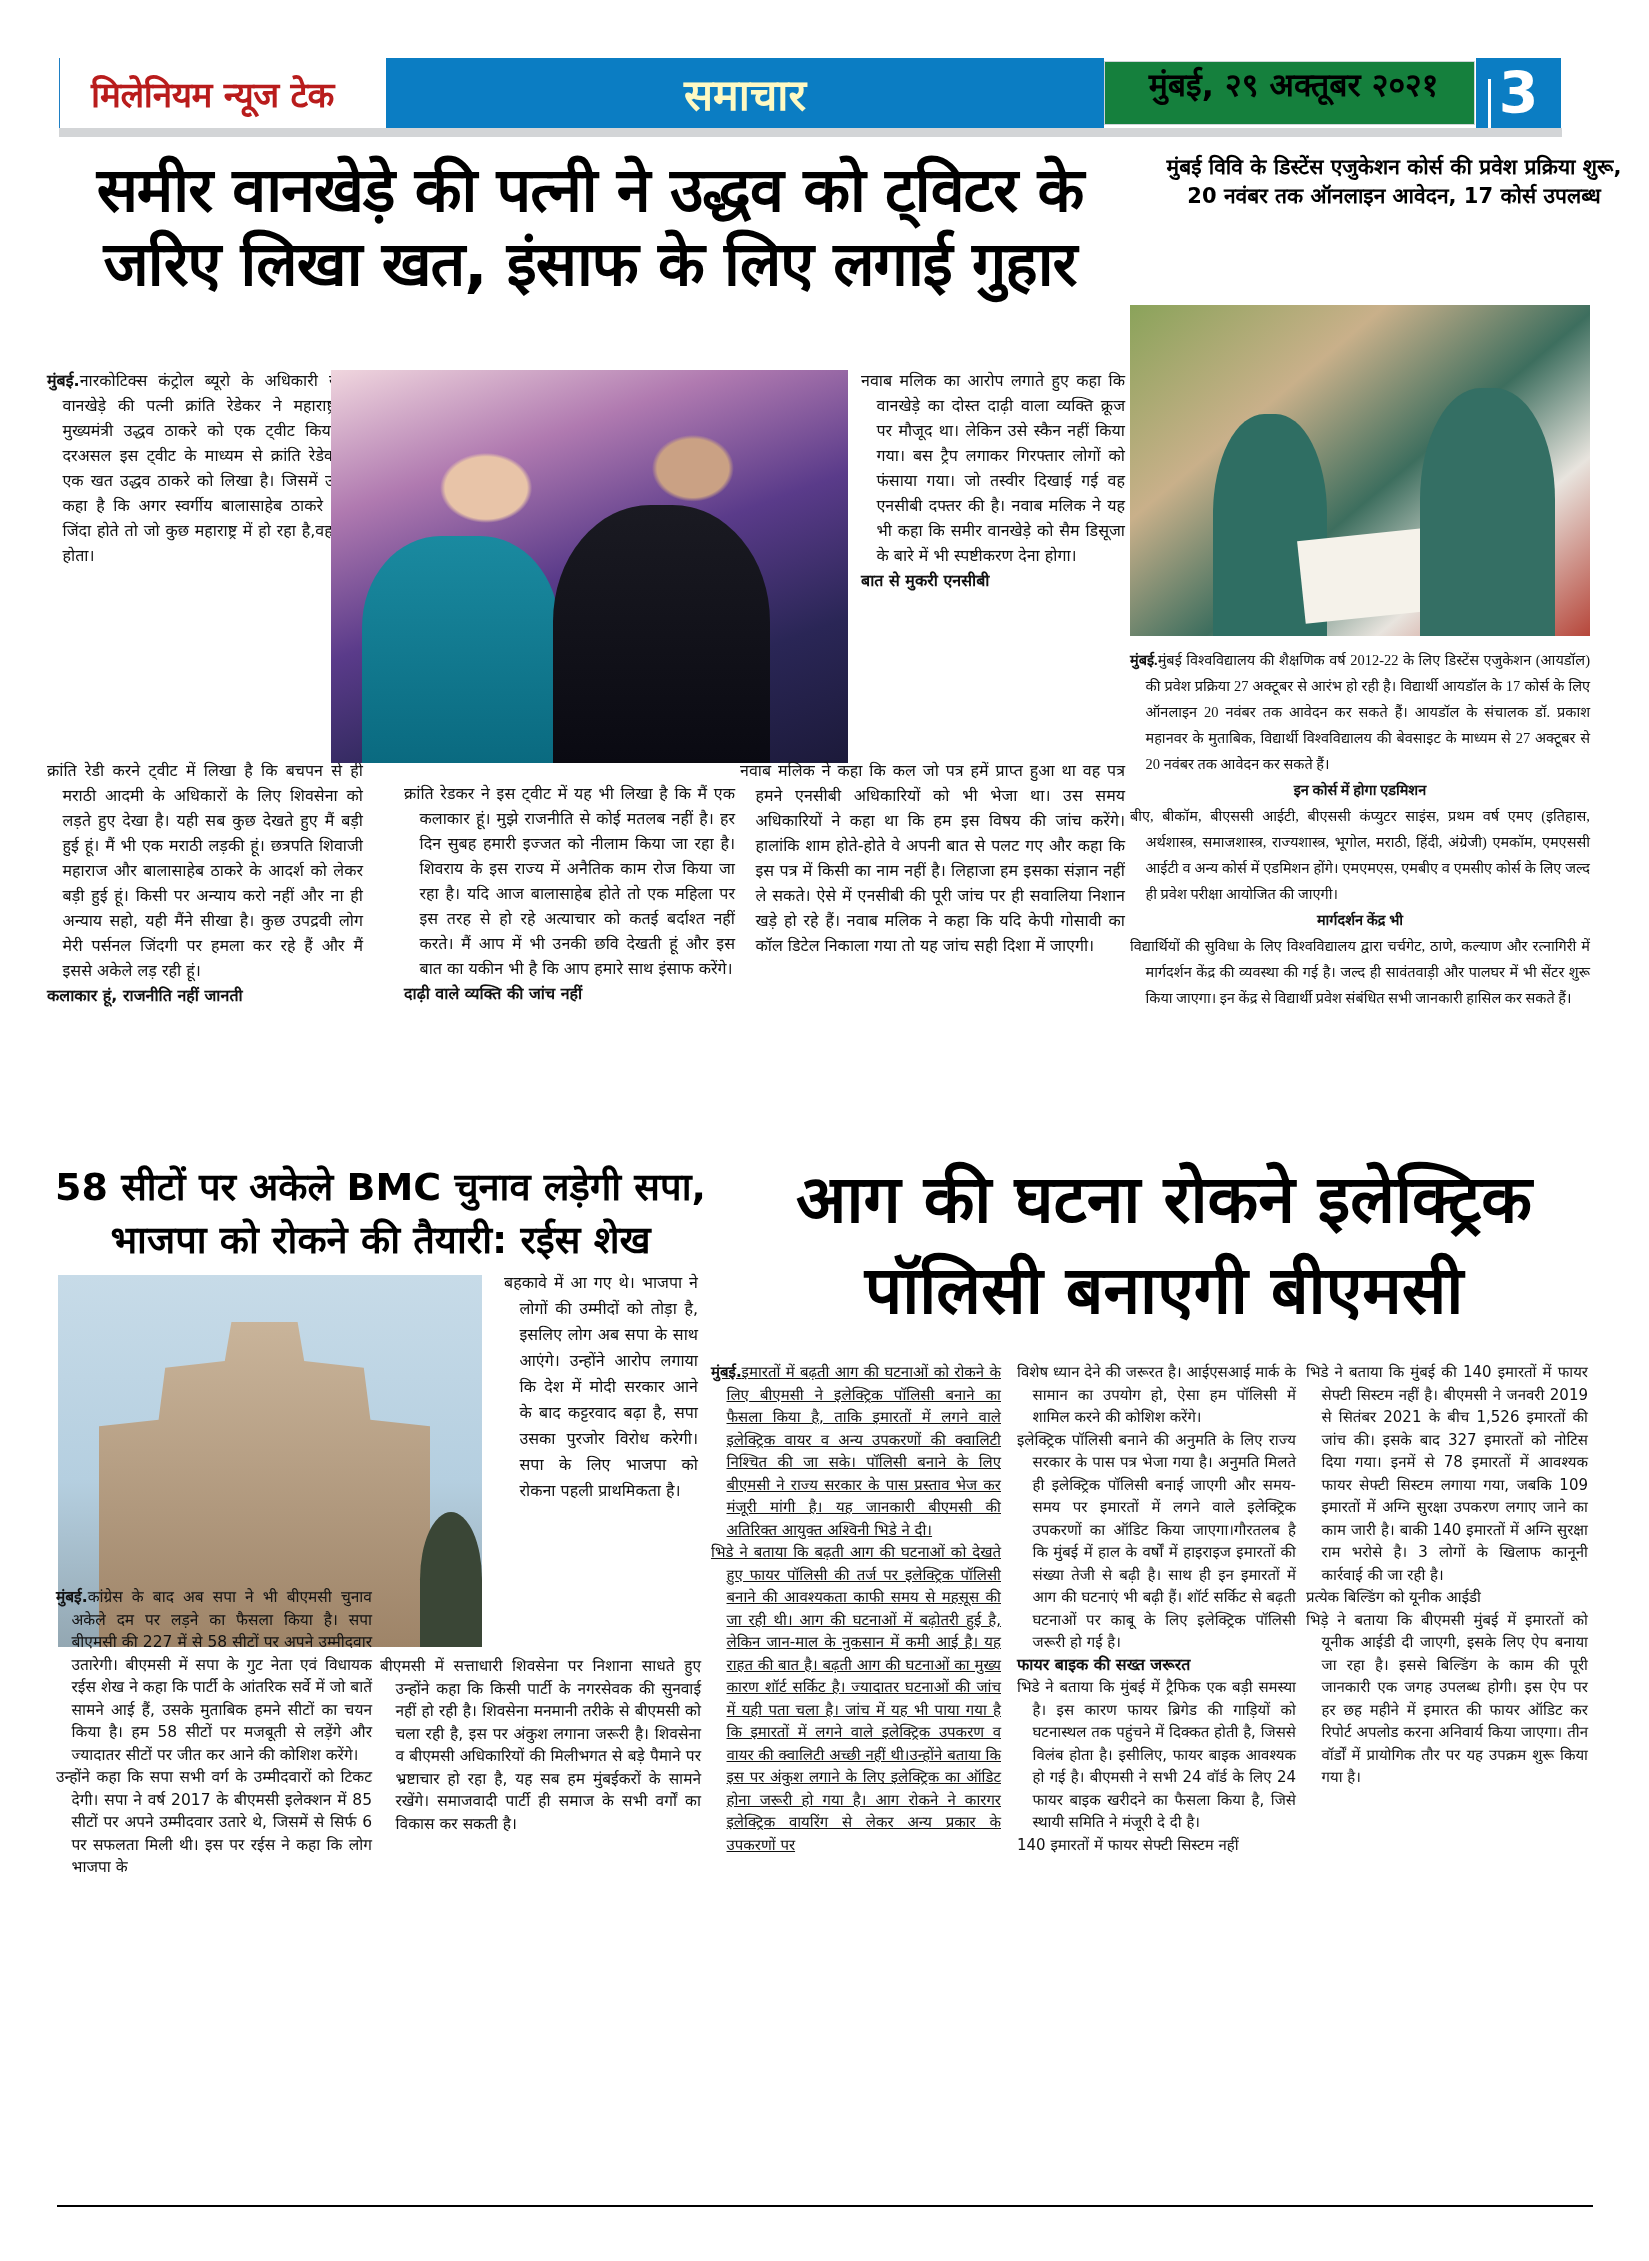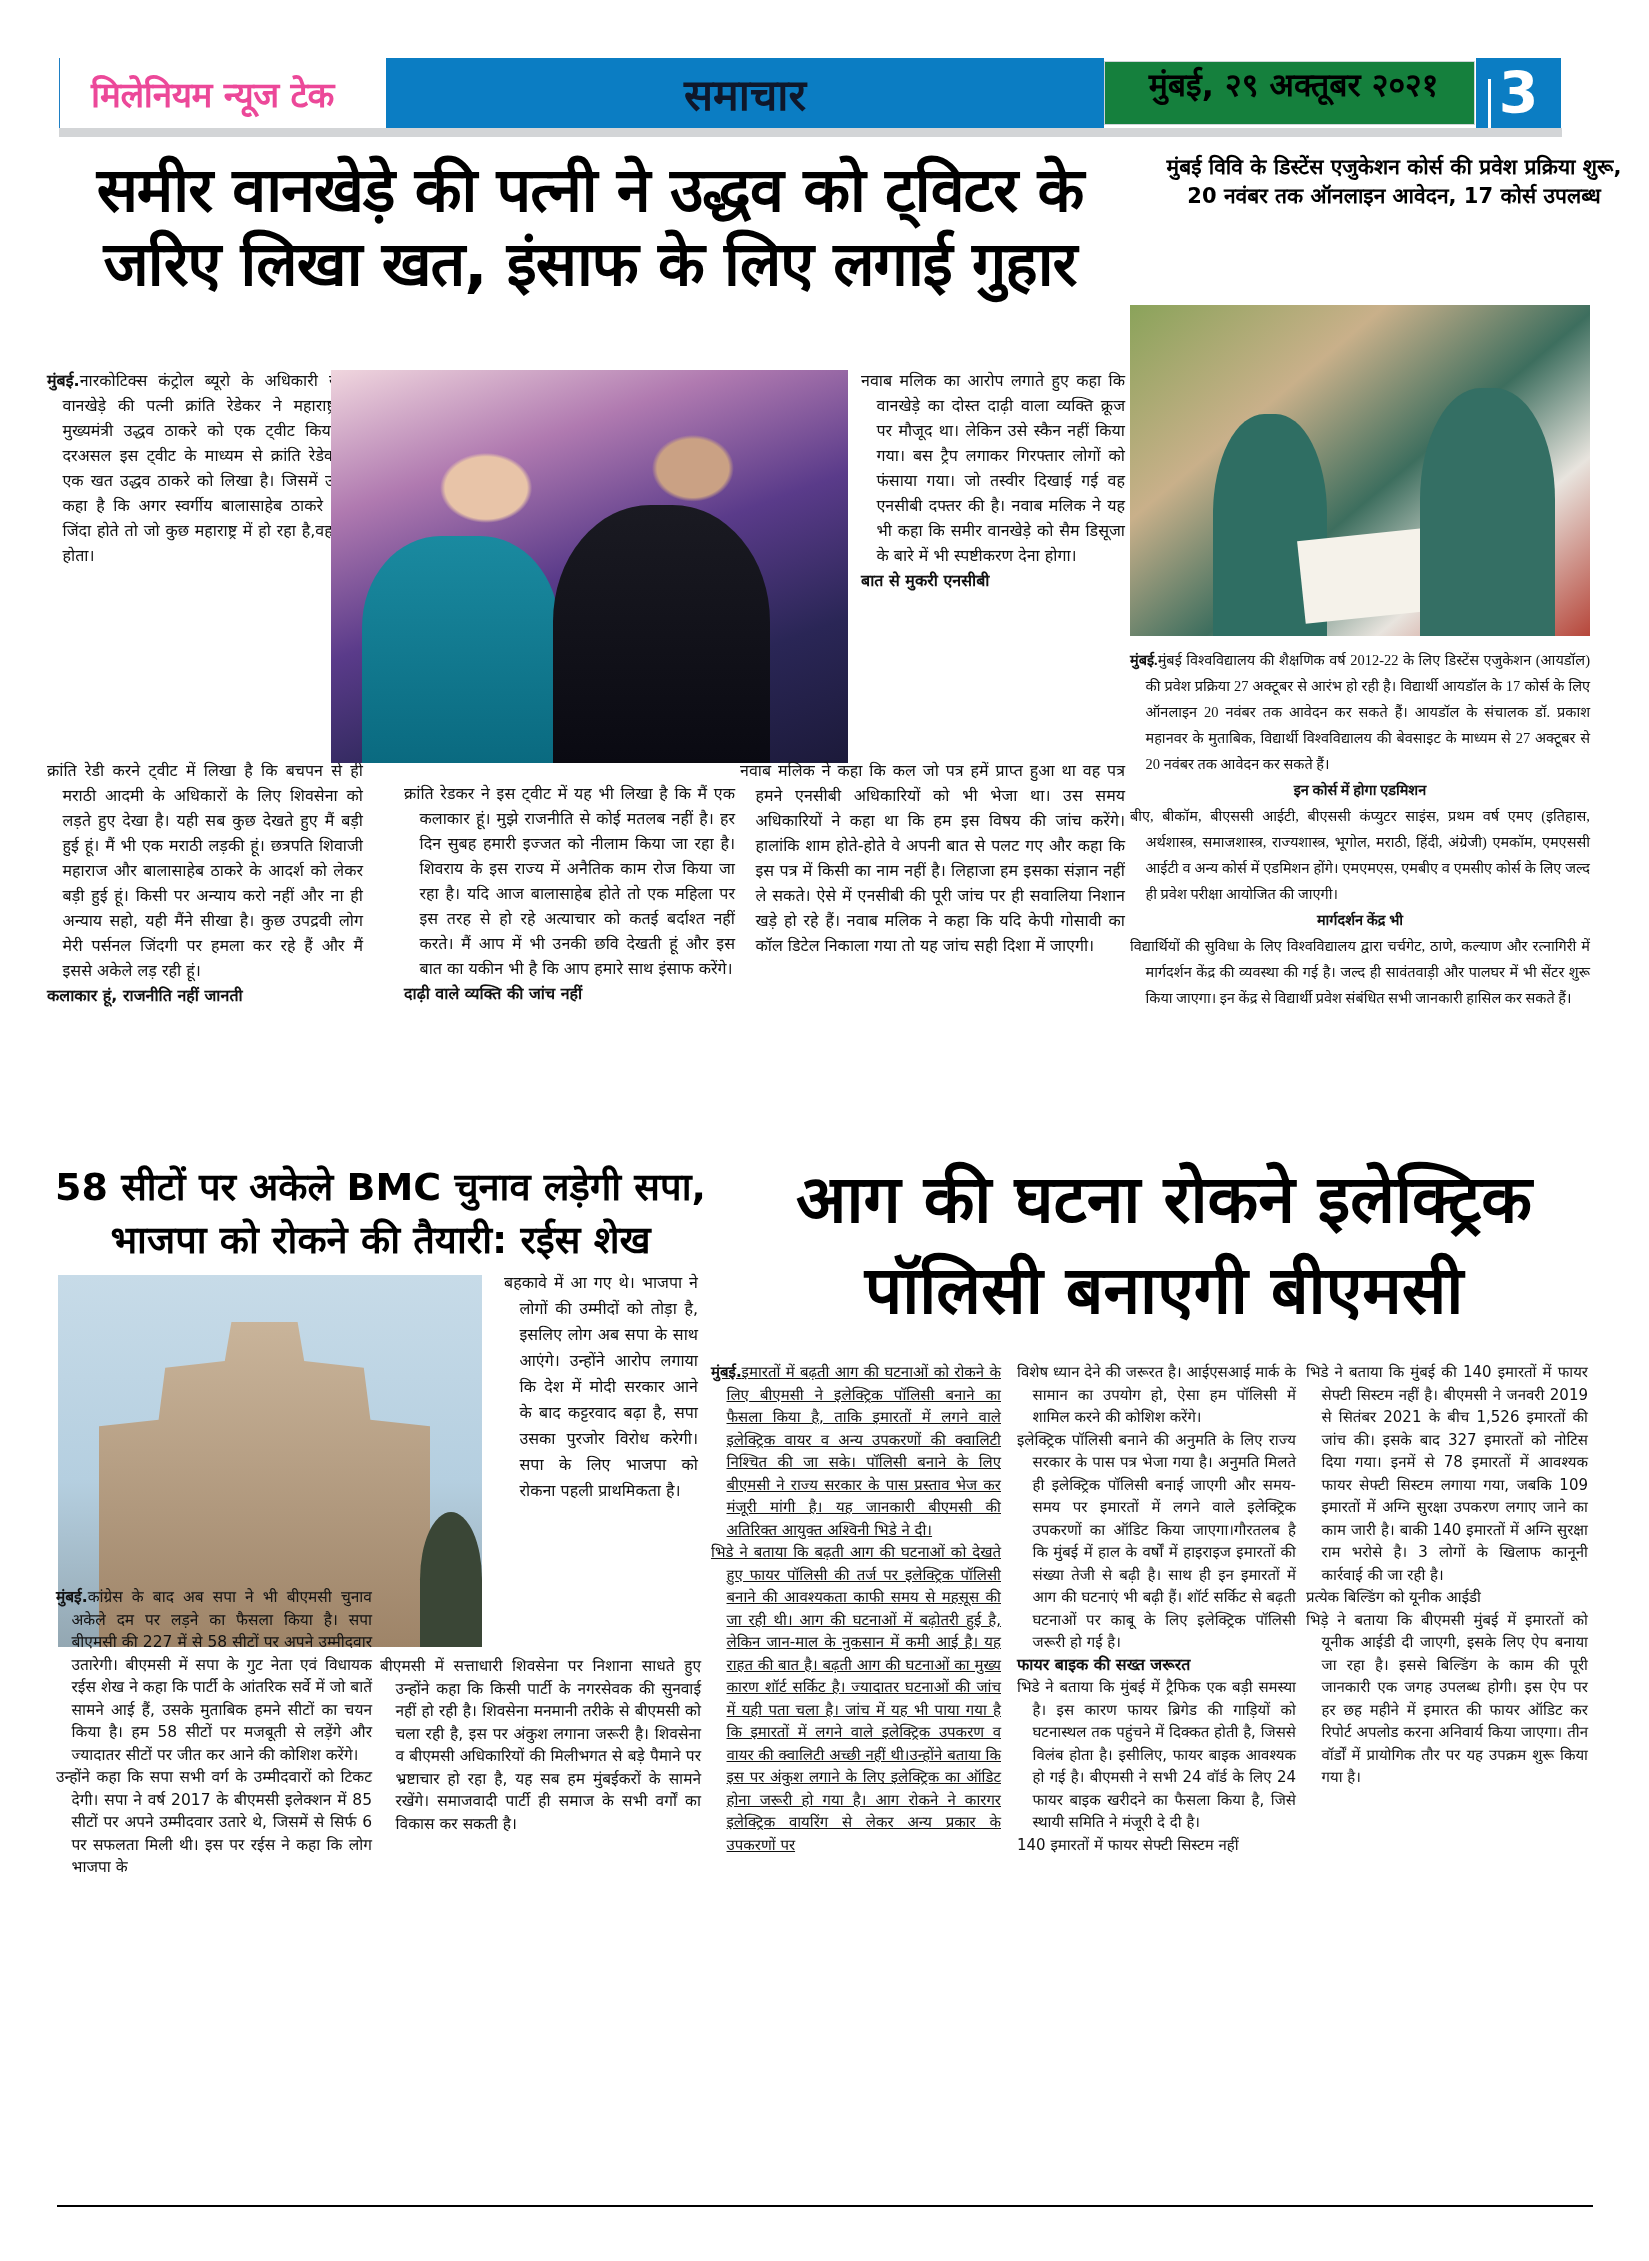--- a/index.html
+++ b/index.html
@@ -2,23 +2,23 @@
 <html style="font-size:8.3px"><head>
 <meta charset="utf-8">
 <style>
   * { box-sizing: border-box; margin: 0; padding: 0; }
   html, body { width: 1650px; height: 2261px; background: #ffffff; overflow: hidden; }
   body { position: relative; font-family: "DejaVu Sans", "Liberation Sans", sans-serif; color: #111; }
 
   
   .masthead { position: absolute; left: 59px; top: 58px; width: 1503px; height: 68px; }
   .mast-left { position: absolute; left: 0; top: 0; width: 326px; height: 70px; background: #fff; border-left: 1.6px solid #1e7fc4; display: flex; align-items: center; padding-left: 31px; }
-  .mast-brand { color: #ec4899; font-weight: bold; font-size: 35px; letter-spacing: -0.5px; font-family: "DejaVu Sans", sans-serif; }
+  .mast-brand { color: #b91c1c; font-weight: bold; font-size: 35px; letter-spacing: -0.5px; font-family: "DejaVu Sans", sans-serif; }
   .mast-center { position: absolute; left: 327px; top: 0; width: 718px; height: 70px; background: #0b7dc3; display: flex; align-items: center; justify-content: center; }
-  .mast-section { color: #0f172a; font-weight: bold; font-size: 43px; }
+  .mast-section { color: #fef9c3; font-weight: bold; font-size: 43px; }
   .mast-date-box { position: absolute; left: 1045px; top: 3.1px; width: 371px; height: 64px; background: #15803d; border: 1px solid #cfd4d8; display: flex; align-items: flex-start; justify-content: center; padding-left: 8px; }
   .mast-date { font-weight: bold; font-size: 32px; color: #000; }
   .mast-page { position: absolute; left: 1417px; top: 0; width: 85px; height: 70px; background: #0b7dc3; display: flex; align-items: center; justify-content: center; }
   .mast-page-num { color: #fff; font-weight: bold; font-size: 57px; }
   .mast-page-bar { position: absolute; left: 12.4px; top: 21px; width: 3.1px; height: 52px; background: #fff; }
   .mast-shadow { position: absolute; left: 59px; top: 128px; width: 1503px; height: 9.3px; background: #d3d5d7; }
 
   
   .hl { position: absolute; font-weight: bold; color: #000; text-align: center; line-height: 1.22; }
   .hl-main { left: 47px; top: 153px; width: 1086px; font-size: 61px; letter-spacing: -1px; }

